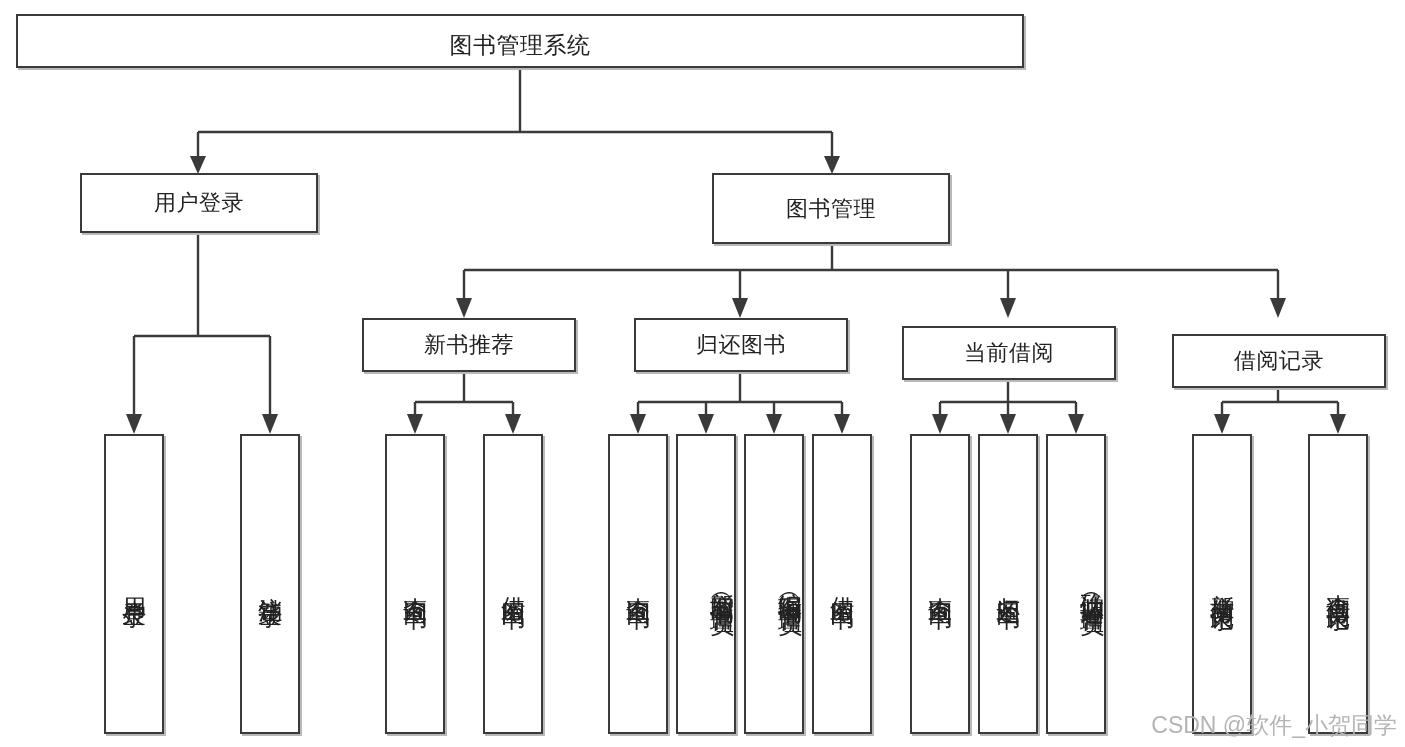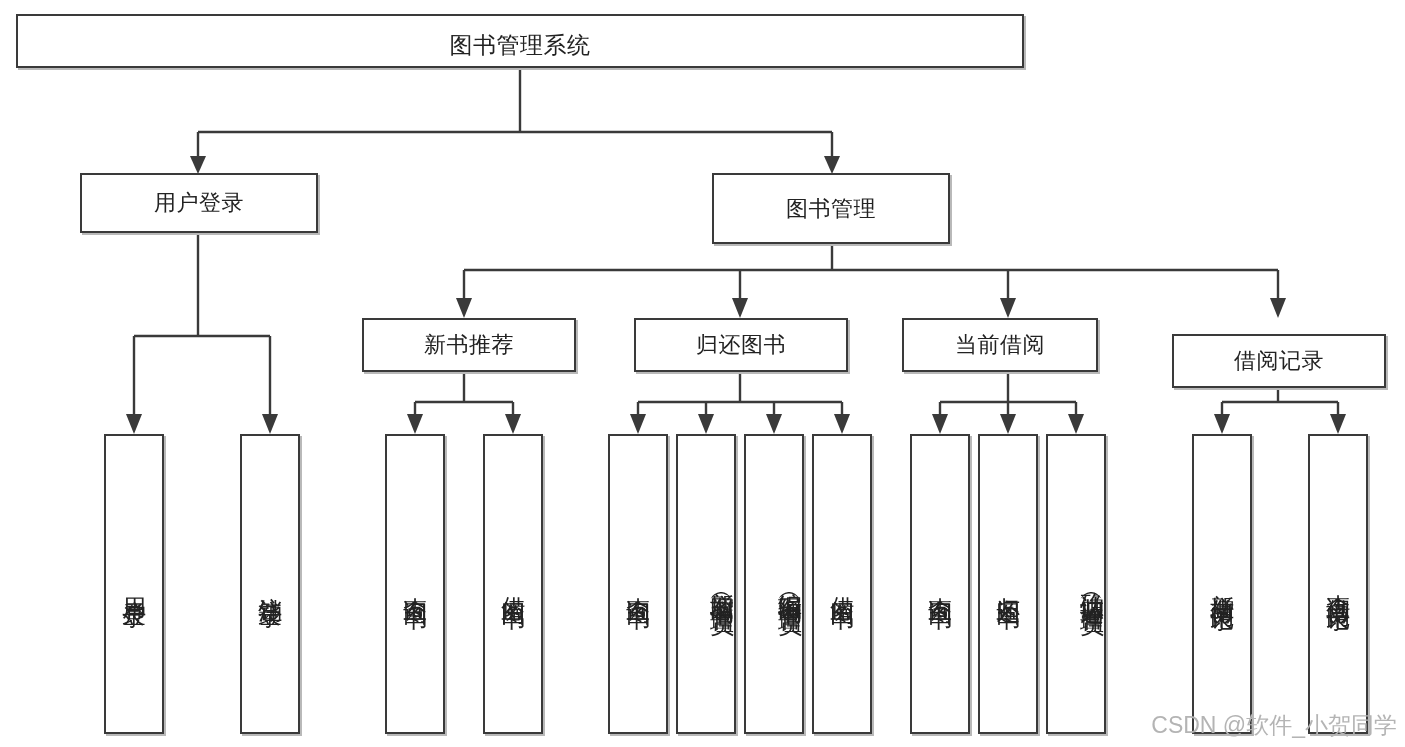--- a/index.html
+++ b/index.html
@@ -113,21 +113,21 @@
   </div>
 
   <div class="node h-node" style="left:362px;top:318px;width:214px;height:54px;">
     <span class="lbl">新书推荐</span>
   </div>
 
   <div class="node h-node" style="left:634px;top:318px;width:214px;height:54px;">
     <span class="lbl">归还图书</span>
   </div>
 
-  <div class="node h-node" style="left:902px;top:318px;width:196px;height:54px;">
+  <div class="node h-node" style="left:902px;top:326px;width:214px;height:54px;">
     <span class="lbl">当前借阅</span>
   </div>
 
   <div class="node h-node" style="left:1172px;top:318px;width:214px;height:54px;margin-top:16px;">
     <span class="lbl">借阅记录</span>
   </div>
 
   <div class="node v-node" style="left:104px;top:434px;width:60px;height:300px;">
     <span class="lbl">用户登录</span>
   </div>

